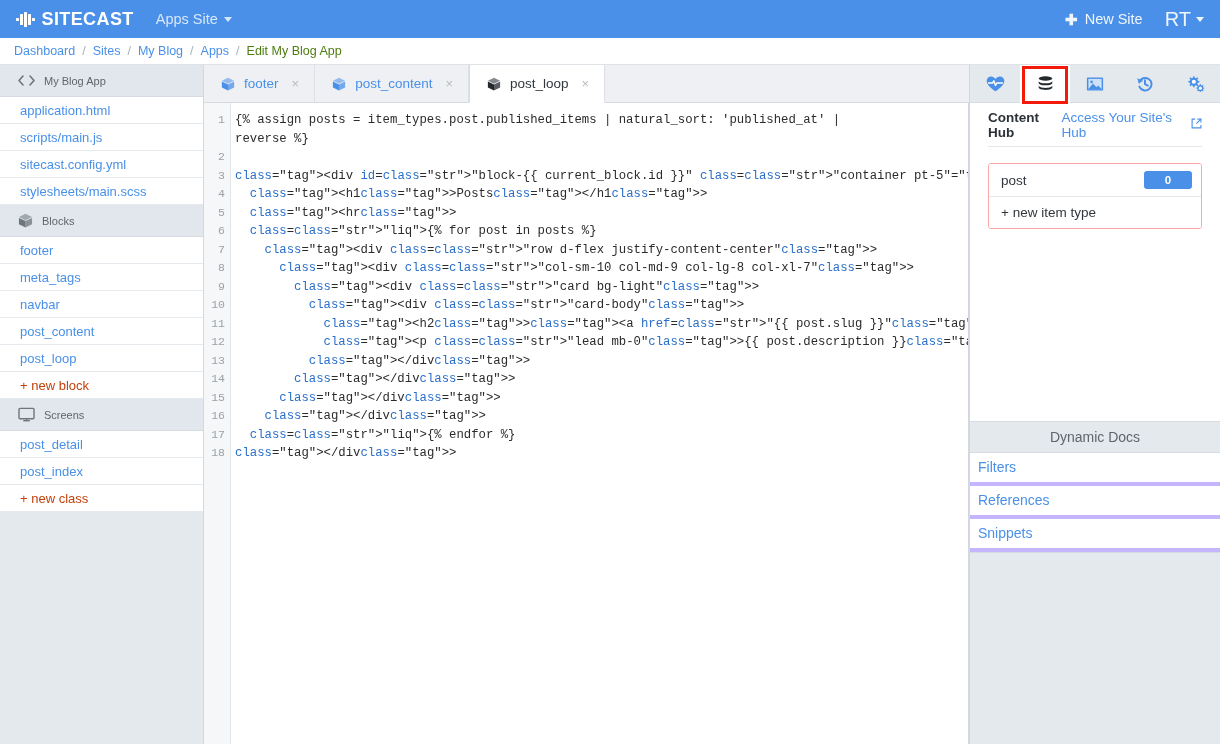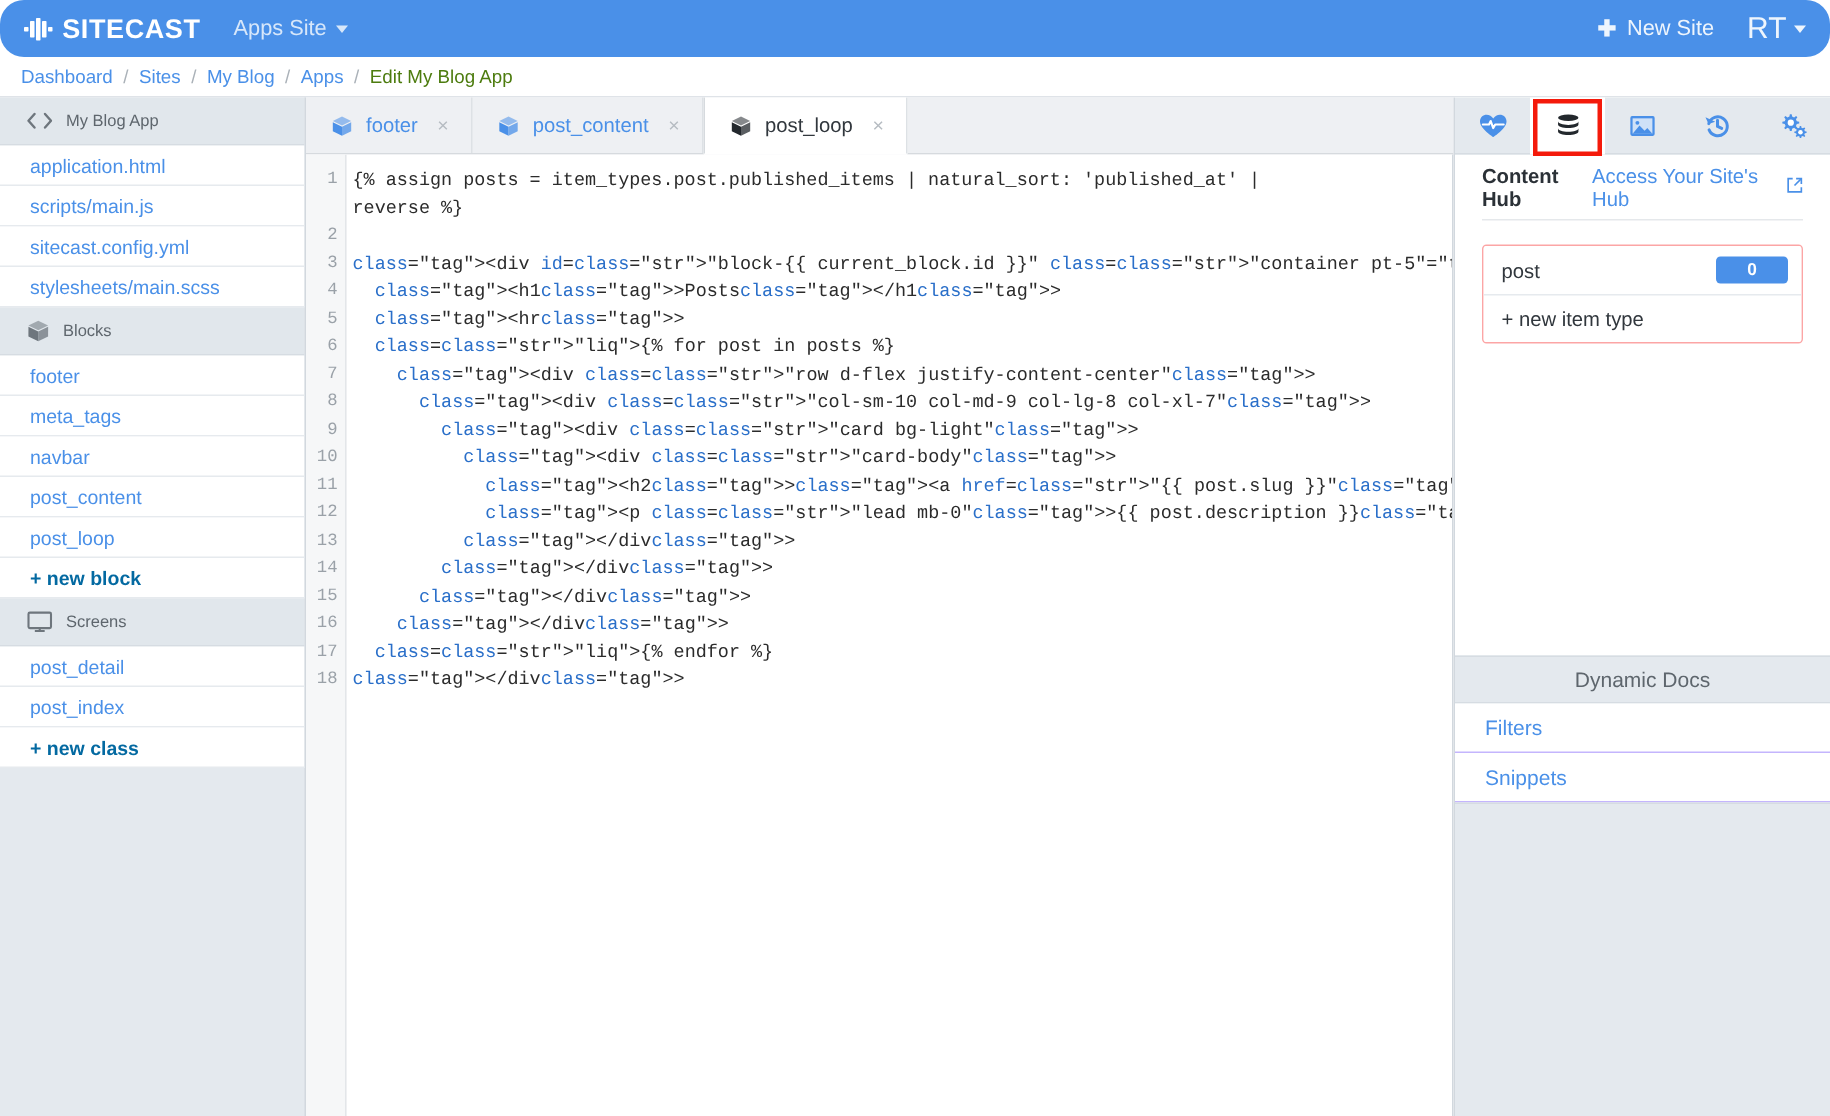--- a/index.html
+++ b/index.html
@@ -12,21 +12,20 @@
   }
 
   
   .navbar {
     height: 38px;
     background: #4a90e8;
     display: flex;
     align-items: center;
     padding: 0 16px;
     color: #ffffff;
-    border-radius: 16px;
   }
   .brand { display: flex; align-items: center; gap: 7px; }
   .wave-icon { display: flex; align-items: flex-end; gap: 1.5px; height: 15px; }
   .wave-icon i {
     display: block; width: 2.5px; background: #ffffff; border-radius: 0.5px;
   }
   .wave-icon i:nth-child(1) { height: 3px; margin-bottom: 6px; }
   .wave-icon i:nth-child(2) { height: 11px; margin-bottom: 2px; }
   .wave-icon i:nth-child(3) { height: 15px; }
   .wave-icon i:nth-child(4) { height: 11px; margin-bottom: 2px; }
@@ -92,21 +91,21 @@
   .sb-row {
     height: 27px;
     background: #ffffff;
     border-bottom: 1px solid #e6eaee;
     display: flex; align-items: center;
     padding-left: 20px;
     font-size: 13px;
     color: #4a90e8;
     cursor: pointer;
   }
-  .sb-row.plain { color: #0369a1; font-weight: bold; }
+  .sb-row.plain { color: #c2410c; }
 
   
   .editor-col {
     flex: 1;
     display: flex; flex-direction: column;
     background: #eef0f3;
     min-width: 0;
   }
   .tabbar {
     height: 38px;
@@ -245,24 +244,24 @@
     background: #e4e9ee;
     border-top: 1px solid #d6dce2;
     border-bottom: 1px solid #d6dce2;
     display: flex; align-items: center; justify-content: center;
     font-size: 14px;
     color: #5e666d;
   }
   .dd-row {
     height: 33px;
     display: flex; align-items: center;
-    padding-left: 20px;
+    padding-left: 8px;
     font-size: 14px;
     color: #4a90e8;
-    border-bottom: 1px solid #c4b5fd;
+    border-bottom: 4px solid #c4b5fd;
     background: #fff;
     cursor: pointer;
   }
   .rp-footer { flex: 1; background: #e4e9ee; border-top: 1px solid #d6dce2; }
 </style>
 </head>
 <body>
 
 <div class="navbar">
   <div class="brand">
@@ -501,16 +500,17 @@
           <span class="badge">0</span>
         </div>
         <div class="it-row">+ new item type</div>
       </div>
     </div>
 
     <div class="spacer"></div>
 
     <div class="dd-header">Dynamic Docs</div>
     <div class="dd-row">Filters</div>
+    <div class="dd-row">References</div>
     <div class="dd-row">Snippets</div>
     <div class="rp-footer"></div>
   </div>
 </div>
 
 </body></html>

